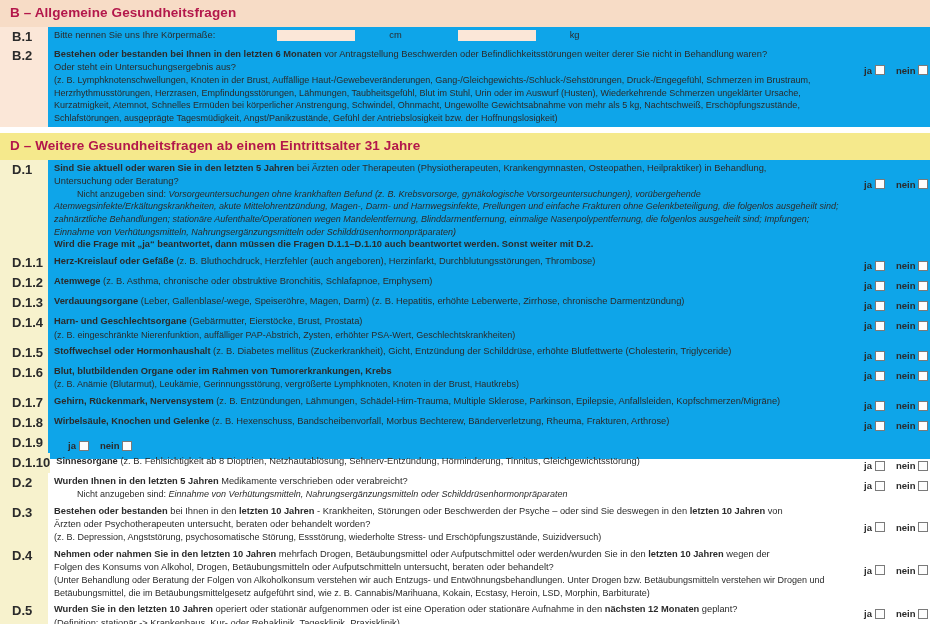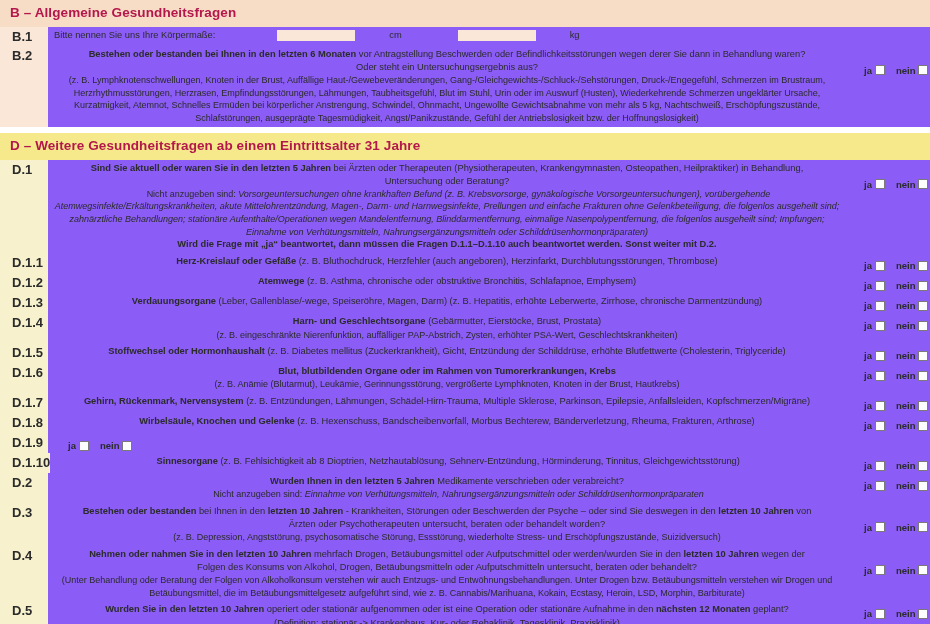--- a/index.html
+++ b/index.html
@@ -10,22 +10,22 @@
   body {
     width: 930px;
     height: 624px;
     font-family: "Liberation Sans", sans-serif;
     color: #1a1a1a;
     overflow: hidden;
   }
   .page {
     position: relative;
     width: 930px;
-    height: 624px;
-    background: #8b5cf6;
+    height: 459px;
+    background: #0ea5e9;
     box-sizing: border-box;
   }
 
   
   .section-bar {
     font-weight: bold;
     font-size: 13.5px;
     letter-spacing: 0.1px;
     color: #b3174b;
     padding: 5px 0 5px 10px;
@@ -53,21 +53,20 @@
   .row-code.peach { background: #fbe7d8; }
   .row-code.yellow { background: #f7f2cd; }
 
   .row-body {
     flex: 1 1 auto;
     padding: 2px 4px 2px 6px;
     font-size: 9.3px;
     line-height: 1.42;
     color: #2b2b2b;
     min-width: 0;
-    text-align: center;
   }
   .row-yesno {
     flex: 0 0 86px;
     padding-top: 2px;
     box-sizing: border-box;
   }
   .row-yesno.pad-b2 { padding-top: 14px; }
   .row-yesno.pad-d1 { padding-top: 14px; }
   .row-yesno.pad-d3 { padding-top: 14px; }
   .row-yesno.pad-d4 { padding-top: 14px; }
@@ -157,21 +156,21 @@
         <span class="unit">kg</span>
       </div>
     </div>
     <div class="row-yesno"></div>
   </div>
 
   <div class="row">
     <div class="row-code peach">B.2</div>
     <div class="row-body">
       <div>
-        <span class="b">Bestehen oder bestanden bei Ihnen in den letzten 6 Monaten</span><span> vor Antragstellung Beschwerden oder Befindlichkeitsstörungen wegen derer Sie dann in Behandlung waren?</span>
+        <span class="b">Bestehen oder bestanden bei Ihnen in den letzten 6 Monaten</span><span> vor Antragstellung Beschwerden oder Befindlichkeitsstörungen weiter derer Sie nicht in Behandlung waren?</span>
       </div>
       <div>Oder steht ein Untersuchungsergebnis aus?</div>
       <div class="sub">(z. B. Lymphknotenschwellungen, Knoten in der Brust, Auffällige Haut-/Gewebeveränderungen, Gang-/Gleichgewichts-/Schluck-/Sehstörungen, Druck-/Engegefühl, Schmerzen im Brustraum, Herzrhythmusstörungen, Herzrasen, Empfindungsstörungen, Lähmungen, Taubheitsgefühl, Blut im Stuhl, Urin oder im Auswurf (Husten), Wiederkehrende Schmerzen ungeklärter Ursache, Kurzatmigkeit, Atemnot, Schnelles Ermüden bei körperlicher Anstrengung, Schwindel, Ohnmacht, Ungewollte Gewichtsabnahme von mehr als 5 kg, Nachtschweiß, Erschöpfungszustände, Schlafstörungen, ausgeprägte Tagesmüdigkeit, Angst/Panikzustände, Gefühl der Antriebslosigkeit bzw. der Hoffnungslosigkeit)</div>
     </div>
     <div class="row-yesno pad-b2">
       <span class="yesno">
         <span>ja</span>
         <span class="chk"></span>
         <span class="gap"></span>
         <span>nein</span>

